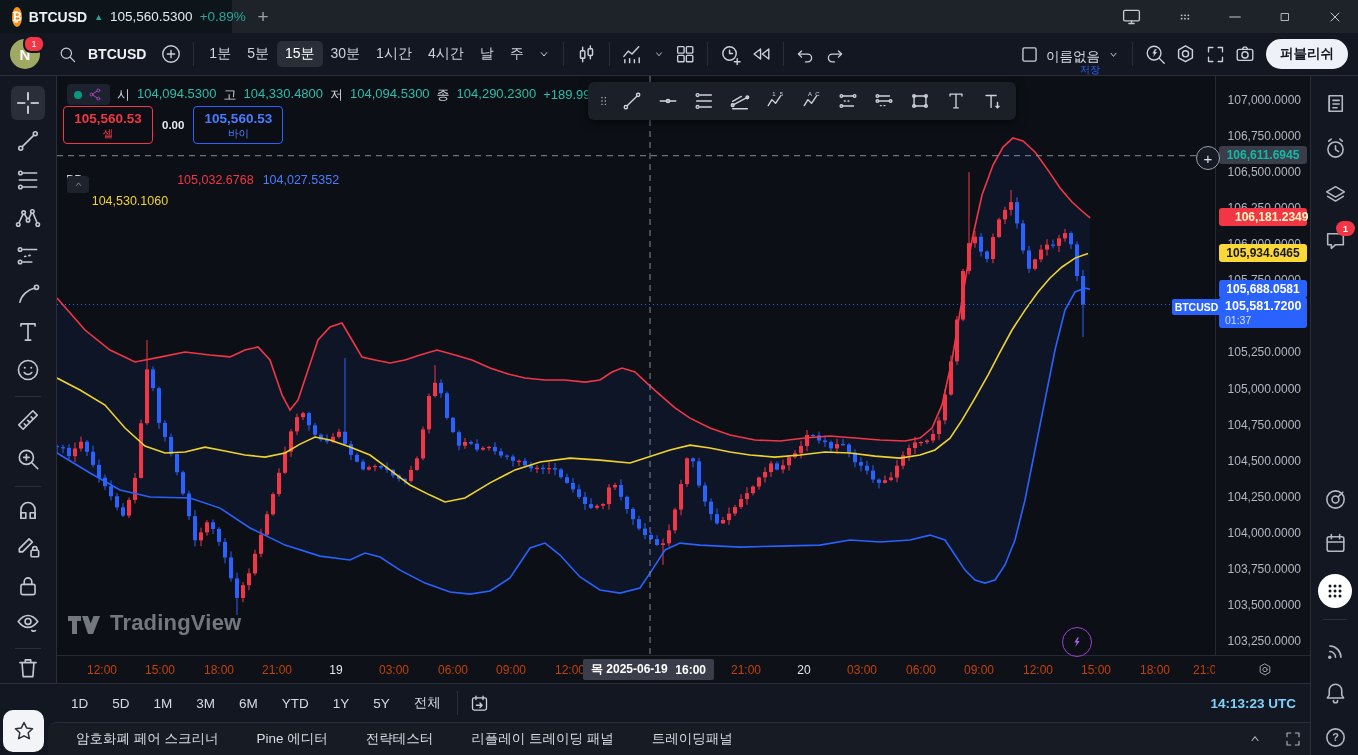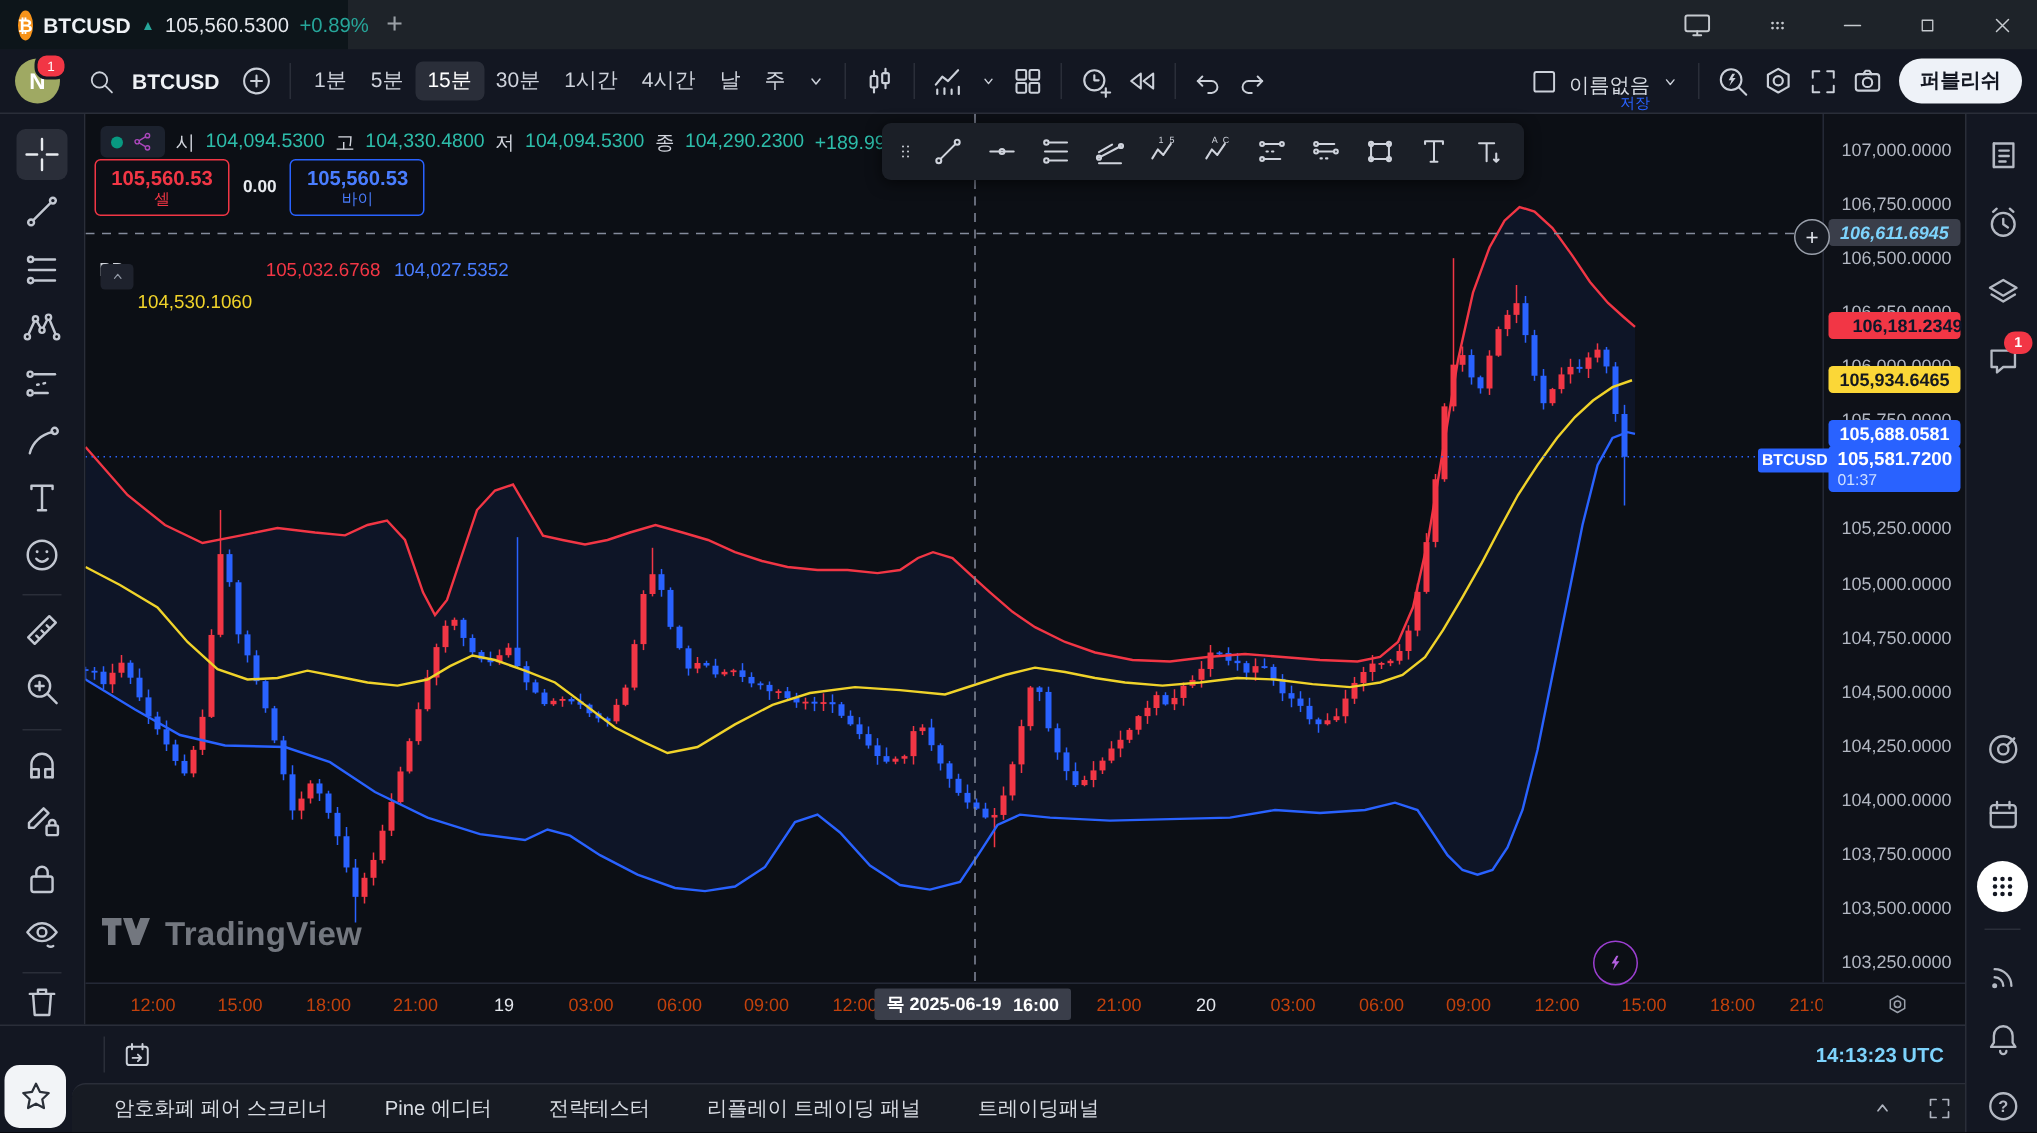--- a/index.html
+++ b/index.html
@@ -53,33 +53,33 @@
   #trade-panel{left:6px;top:30px;display:flex;align-items:center;z-index:2;}
   .trade-box{width:88px;height:36px;border-radius:4px;display:flex;flex-direction:column;align-items:center;justify-content:center;line-height:1.15;cursor:pointer;background:rgba(12,15,21,.55);}
   #sell-box{border:1.5px solid #f23645;color:#f23645;}
   #buy-box{border:1.5px solid #2962ff;color:#4a7dff;}
   .trade-price{font-size:13.5px;font-weight:bold;}
   .trade-lbl{font-size:10.5px;}
   #spread{margin:0 9px;font-size:11.5px;font-weight:bold;color:#e8ebf0;}
   #bb-row{left:9px;top:75px;display:flex;gap:9px;font-size:12.5px;z-index:2;align-items:center;}
   #bb-title{font-weight:normal;color:#d1d4dc;}
   #collapse-btn{left:10px;top:100px;width:22px;height:17px;background:#1e222d;border-radius:3px;color:#9198a5;display:flex;align-items:center;justify-content:center;cursor:pointer;z-index:2;}
-  #watermark{left:10px;top:534px;display:flex;align-items:flex-start;gap:9px;color:rgba(200,205,215,.55);z-index:1;pointer-events:none;}
+  #watermark{left:10px;top:534px;display:flex;align-items:flex-end;gap:9px;color:rgba(200,205,215,.55);z-index:1;pointer-events:none;}
   #watermark .wm-text{font-size:22px;font-weight:bold;letter-spacing:.2px;}
   #flash-btn{left:1005px;top:551px;width:28px;height:28px;border-radius:50%;border:1.5px solid #9c3fd1;color:#b35fe0;display:flex;align-items:center;justify-content:center;z-index:2;cursor:pointer;}
   #draw-toolbar{left:531px;top:6px;height:38px;background:#1b1f27;border-radius:6px;box-shadow:0 2px 10px rgba(0,0,0,.6);display:flex;align-items:center;padding:0 8px;gap:4px;z-index:5;}
   .dtool{width:32px;height:30px;display:flex;align-items:center;justify-content:center;color:#cfd3dc;cursor:pointer;border-radius:4px;}
   #plus-bubble{left:1139px;top:70px;width:22px;height:22px;border-radius:50%;border:1px solid #9aa0ab;background:#161a22;color:#dfe3ea;font-size:15px;display:flex;align-items:center;justify-content:center;z-index:3;cursor:pointer;}
   #symbol-chip{left:1115px;top:223px;width:49px;height:16px;background:#2962ff;color:#fff;font-size:10.5px;font-weight:bold;display:flex;align-items:center;justify-content:center;border-radius:2px;z-index:3;}
   
   #price-axis{left:1215px;top:76px;width:95px;height:579px;background:#0e1118;border-left:1px solid #242936;box-sizing:border-box;overflow:visible;cursor:ns-resize;}
   .ptick{position:absolute;right:9px;font-size:12px;color:#b2b7c2;white-space:nowrap;}
   .ptag{position:absolute;right:3px;width:88px;box-sizing:border-box;text-align:center;font-size:12px;font-weight:bold;border-radius:3px;padding:2px 0;z-index:2;}
-  .ptag.gray{background:#3a3e4a;color:#7dd3fc;font-style:italic;}
-  .ptag.red{background:#f23645;color:#0f172a;padding-left:16px;}
+  .ptag.gray{background:#3a3e4a;color:#14b8a6;}
+  .ptag.red{background:#f23645;color:#fef9c3;padding-left:16px;}
   .ptag.yellow{background:#fbd737;color:#15181e;}
   .ptag.blue{background:#2962ff;color:#fff;}
   #last-tag{position:absolute;right:3px;width:88px;box-sizing:border-box;background:#2962ff;color:#fff;border-radius:3px;padding:2px 4px 2px 6px;z-index:2;text-align:left;}
   #last-tag .lp{font-size:12.5px;font-weight:bold;}
   #last-tag .cd{font-size:10.5px;color:#cfe0ff;margin-top:1px;}
   
   #time-axis{left:57px;top:655px;width:1253px;height:28px;background:#0e1118;border-top:1px solid #242936;box-sizing:border-box;cursor:ew-resize;}
   #time-ticks{position:absolute;left:0;top:0;width:1158px;height:28px;overflow:hidden;}
   .ttick{position:absolute;top:7px;transform:translateX(-50%);font-size:12px;color:#c2410c;white-space:nowrap;}
   .ttick.major{color:#e3e6ec;}
@@ -961,20 +961,31 @@
     <div id="axis-gear">
         <svg width="16" height="16" viewBox="0 0 24 24" fill="none" stroke="currentColor" stroke-width="1.5" stroke-linecap="round" stroke-linejoin="round">
           <path d="M12 3l7.2 4.1v8.3L12 19.5 4.8 15.4V7.1z"></path>
           <circle cx="12" cy="11.3" r="3.2"></circle>
         </svg>
       </div>
   </div>
 
   <div id="bottom-bar" class="abs">
     <div style="width:62px;flex:0 0 auto;"></div>
+    <div id="range-list" style="display:flex;align-items:center;gap:6px;">
+        <div class="range-btn">1D</div>
+        <div class="range-btn">5D</div>
+        <div class="range-btn">1M</div>
+        <div class="range-btn">3M</div>
+        <div class="range-btn">6M</div>
+        <div class="range-btn">YTD</div>
+        <div class="range-btn">1Y</div>
+        <div class="range-btn">5Y</div>
+        <div class="range-btn">전체</div>
+      </div>
     <div class="vsep"></div>
     <span class="icon-btn" id="goto-ic">
         <svg width="21" height="21" viewBox="0 0 24 24" fill="none" stroke="currentColor" stroke-width="1.5" stroke-linecap="round" stroke-linejoin="round">
           <rect x="4" y="5.5" width="16" height="14" rx="2"></rect>
           <path d="M8 3.5v4M16 3.5v4"></path>
           <path d="M8.5 14h6M12.5 11.5L15 14l-2.5 2.5"></path>
         </svg>
       </span>
     <span id="clock">14:13:23 UTC</span>
   </div>

